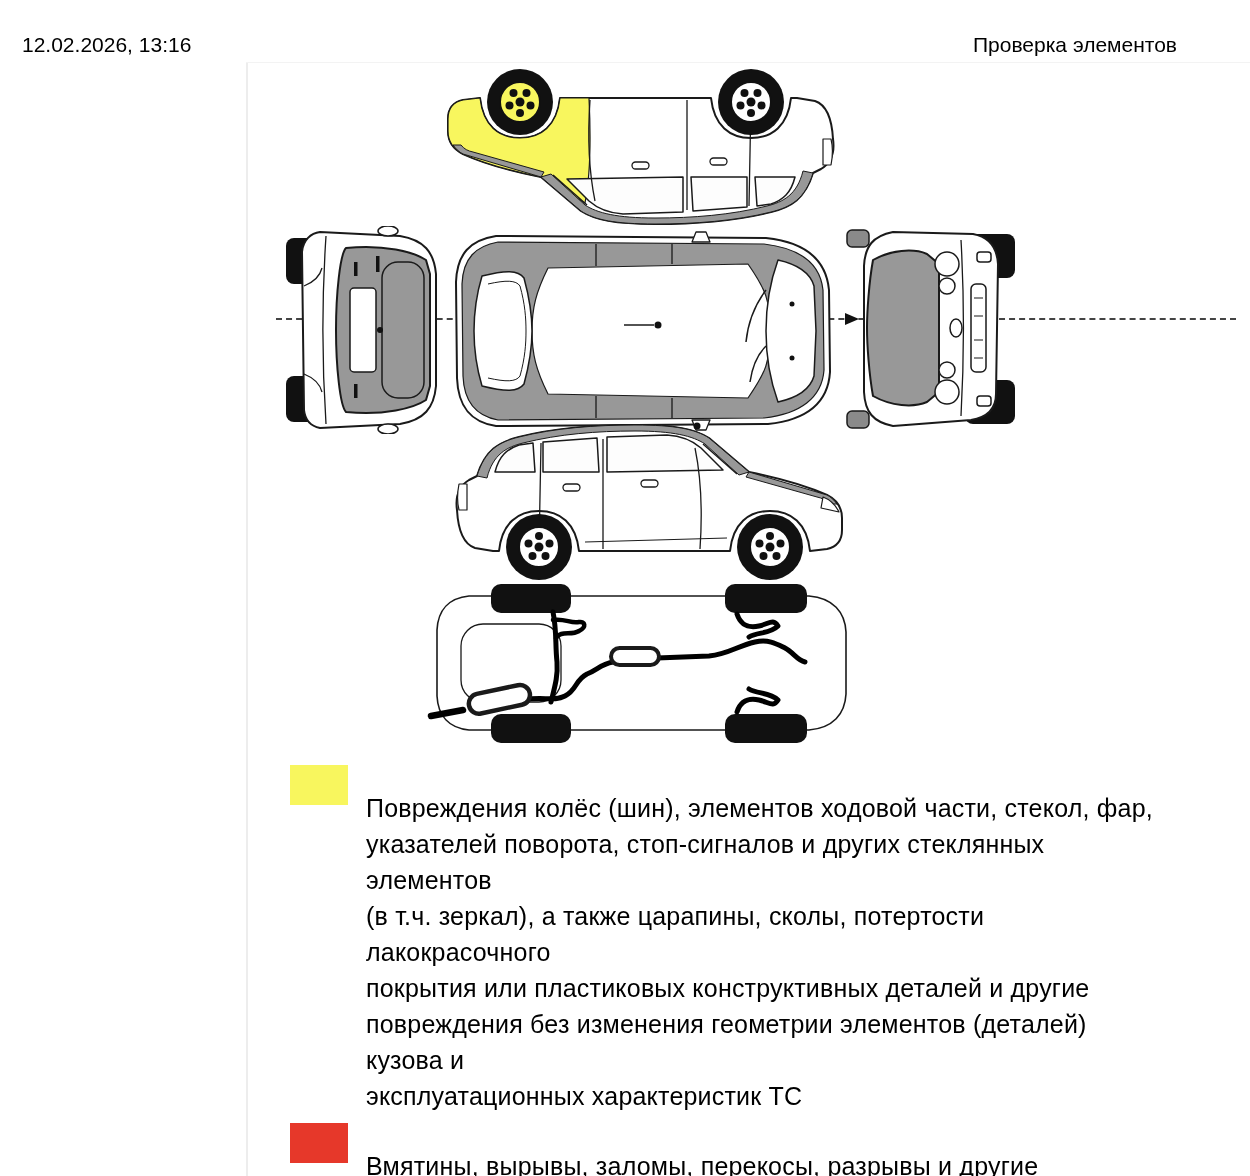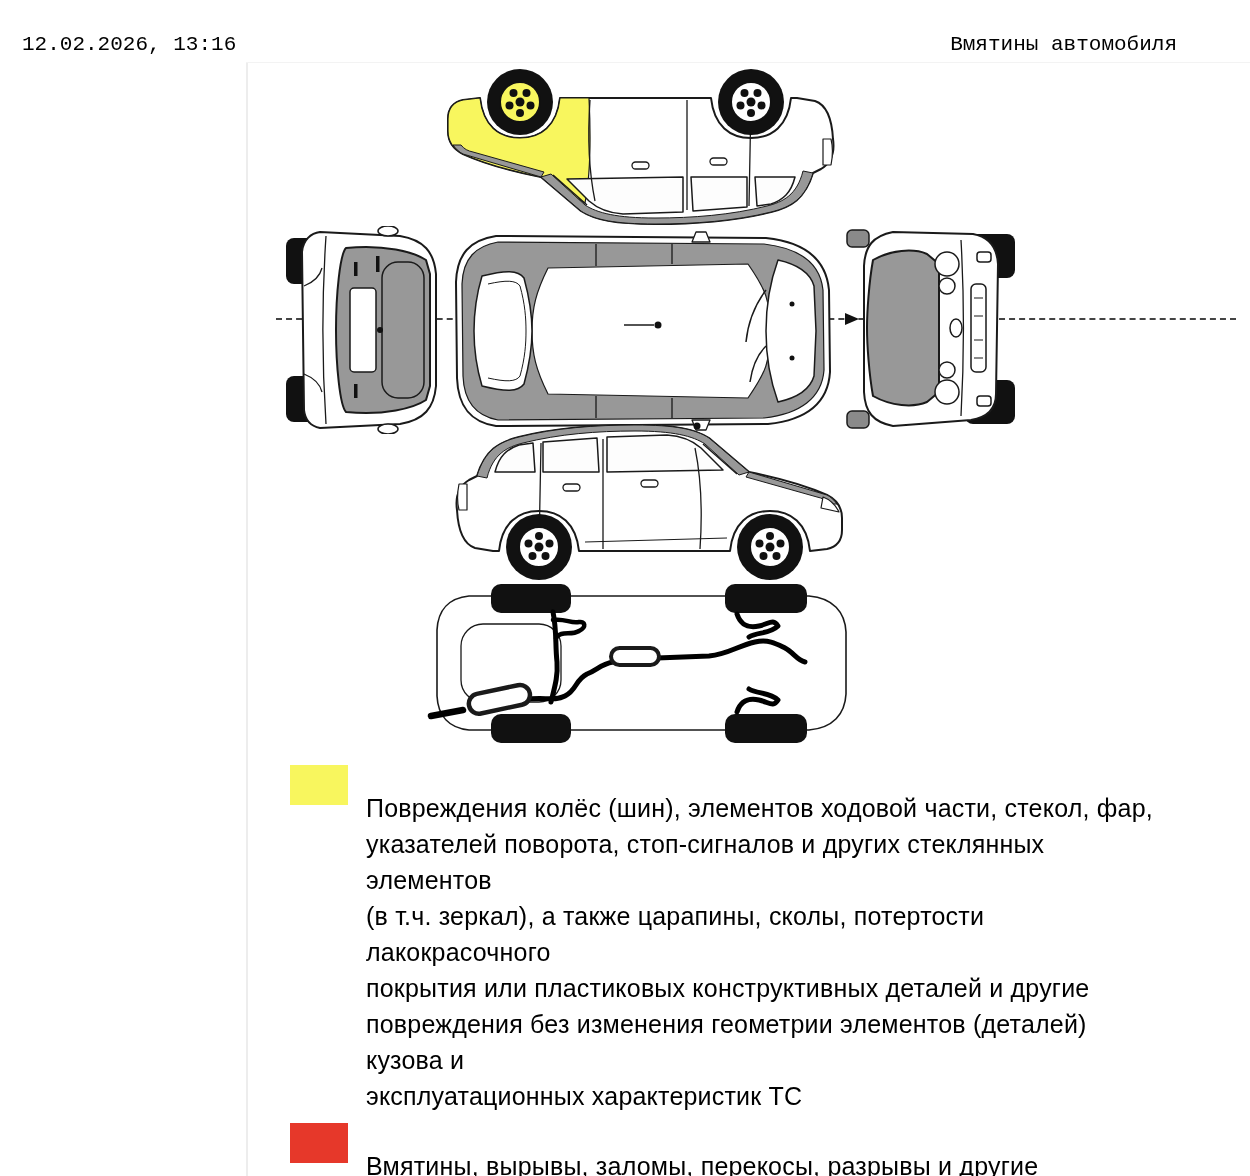--- a/index.html
+++ b/index.html
@@ -1,18 +1,18 @@
 <!DOCTYPE html>
 <html><head>
 <meta charset="utf-8">
 <style>
   html,body{margin:0;padding:0;background:#fff;}
   body{width:1250px;height:1176px;position:relative;overflow:hidden;
        font-family:"Liberation Sans","DejaVu Sans",sans-serif;color:#000;}
-  .print-header-text{position:absolute;top:33px;font-family:Liberation Mono, monospace;
+  .print-header-text{position:absolute;top:33px;font-family:Liberation Sans, sans-serif;
        font-size:21px;color:#000;white-space:nowrap;}
   #print-date{left:22px;}
   #print-title{right:73px;}
   .content-border-left{position:absolute;left:246px;top:62px;width:2px;height:1114px;background:#ededed;}
   .content-border-top{position:absolute;left:246px;top:62px;width:1004px;height:1px;background:#f3f3f3;}
   .abs{position:absolute;}
   .dashline{position:absolute;left:276px;top:318px;width:960px;height:0;border-top:2px dashed #444;z-index:0;}
   .arrowhead{position:absolute;left:845px;top:313px;width:0;height:0;z-index:2;
        border-left:14px solid #111;border-top:6px solid transparent;border-bottom:6px solid transparent;}
   svg{display:block;}
@@ -24,21 +24,21 @@
   .swatch{width:58px;height:40px;margin-top:3px;}
   .swatch-yellow{background:#f8f65e;}
   .swatch-red{background:#e6382a;}
   .legend-text{font-size:25px;line-height:36px;white-space:pre-line;letter-spacing:0.2px;margin-top:28px;}
   .mb6{margin-bottom:6px;}
 </style>
 </head>
 <body>
 
 <div class="print-header-text" id="print-date">12.02.2026, 13:16</div>
-<div class="print-header-text" id="print-title">Вмятины автомобиля</div>
+<div class="print-header-text" id="print-title">Проверка элементов</div>
 
 <div class="content-border-left"></div>
 <div class="content-border-top"></div>
 
 <div>
 
   <div class="dashline"></div>
   <div class="arrowhead"></div>
 
   <div class="abs view" style="left:440px;top:65px;">

